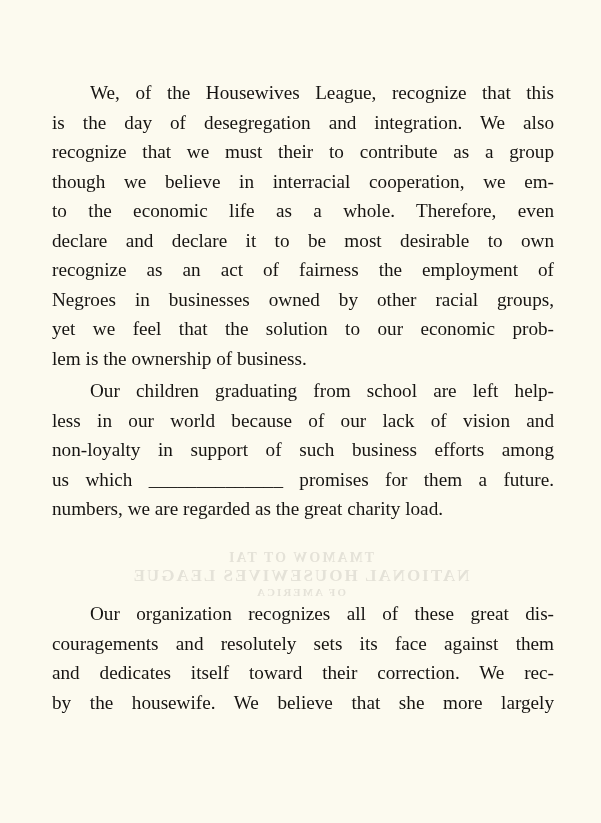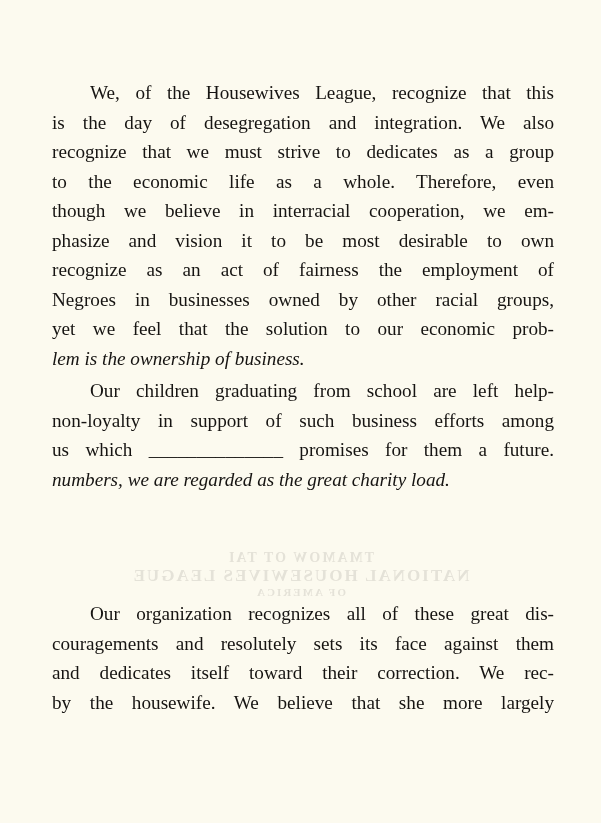--- a/index.html
+++ b/index.html
@@ -47,53 +47,53 @@
     .line {
       display: block;
       height: 29.5px;
       line-height: 29.5px;
       white-space: nowrap;
       text-align: justify;
       text-align-last: justify;
     }
     .line.last {
       text-align-last: left;
-      font-style: italic;
     }
     .line.indent {
       padding-left: 38px;
     }
     .p1 { top: 66px; margin-top: 12px; }
     .p2 { top: 376px; }
     .p3 { top: 599px; }
   </style>
 </head>
 <body>
 
 <div class="page">
 
   <div class="bleed b1">TMAMOW OT TAI</div>
   <div class="bleed b2">NATIONAL HOUSEWIVES LEAGUE</div>
   <div class="bleed b3">OF AMERICA</div>
 
   <div class="text-block p1">
     <span class="line indent">We, of the Housewives League, recognize that this</span>
     <span class="line">is the day of desegregation and integration. We also</span>
-    <span class="line">recognize that we must strive to dedicates as a group</span>
+    <span class="line">recognize that we must their to contribute as a group</span>
+    <span class="line">though we believe in interracial cooperation, we em-</span>
     <span class="line">to the economic life as a whole. Therefore, even</span>
-    <span class="line">though we believe in interracial cooperation, we em-</span>
-    <span class="line">phasize and vision it to be most desirable to own</span>
+    <span class="line">declare and declare it to be most desirable to own</span>
     <span class="line">recognize as an act of fairness the employment of</span>
     <span class="line">Negroes in businesses owned by other racial groups,</span>
     <span class="line">yet we feel that the solution to our economic prob-</span>
     <span class="line last">lem is the ownership of business.</span>
   </div>
 
   <div class="text-block p2">
     <span class="line indent">Our children graduating from school are left help-</span>
+    <span class="line">less in our world because of our lack of vision and</span>
     <span class="line">non-loyalty in support of such business efforts among</span>
     <span class="line">us which ______________ promises for them a future.</span>
     <span class="line last">numbers, we are regarded as the great charity load.</span>
   </div>
 
   <div class="text-block p3">
     <span class="line indent">Our organization recognizes all of these great dis-</span>
     <span class="line">couragements and resolutely sets its face against them</span>
     <span class="line">and dedicates itself toward their correction. We rec-</span>
     <span class="line">by the housewife. We believe that she more largely</span>

